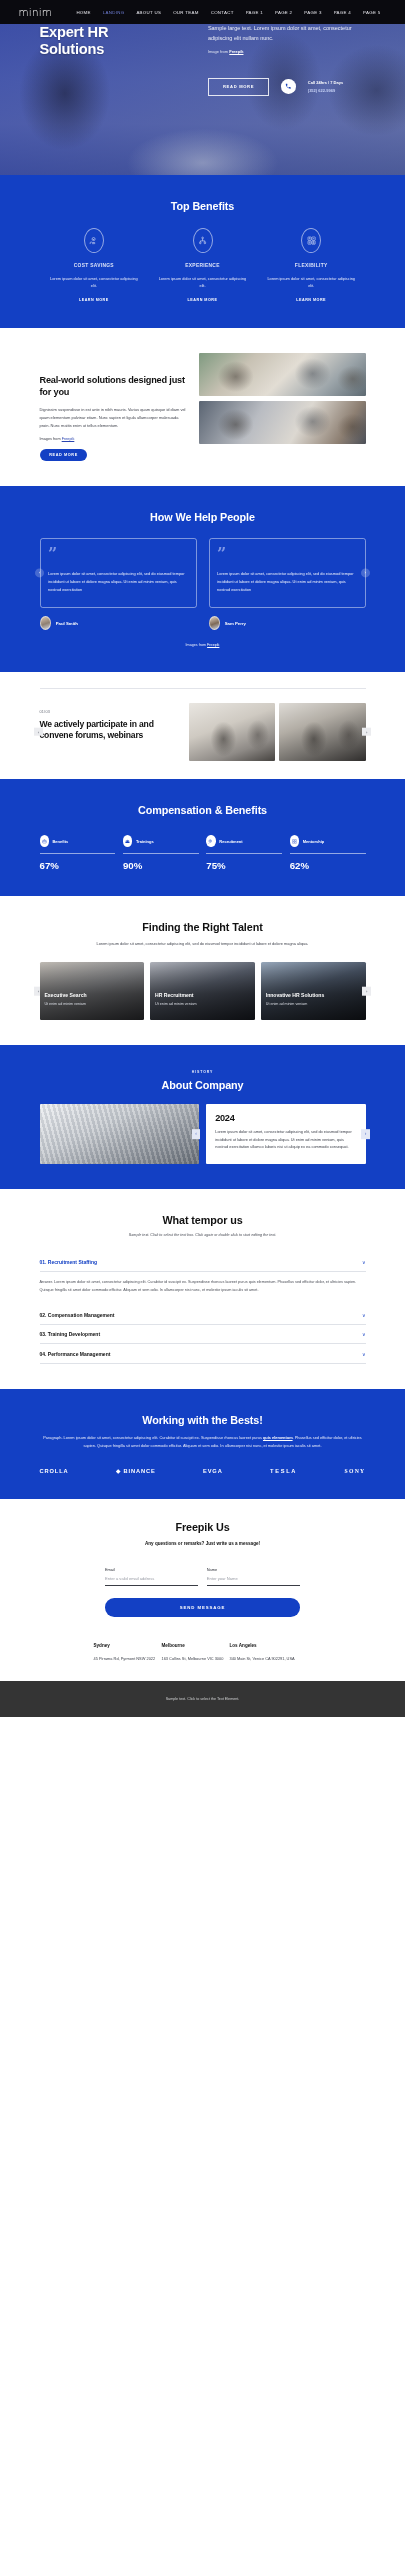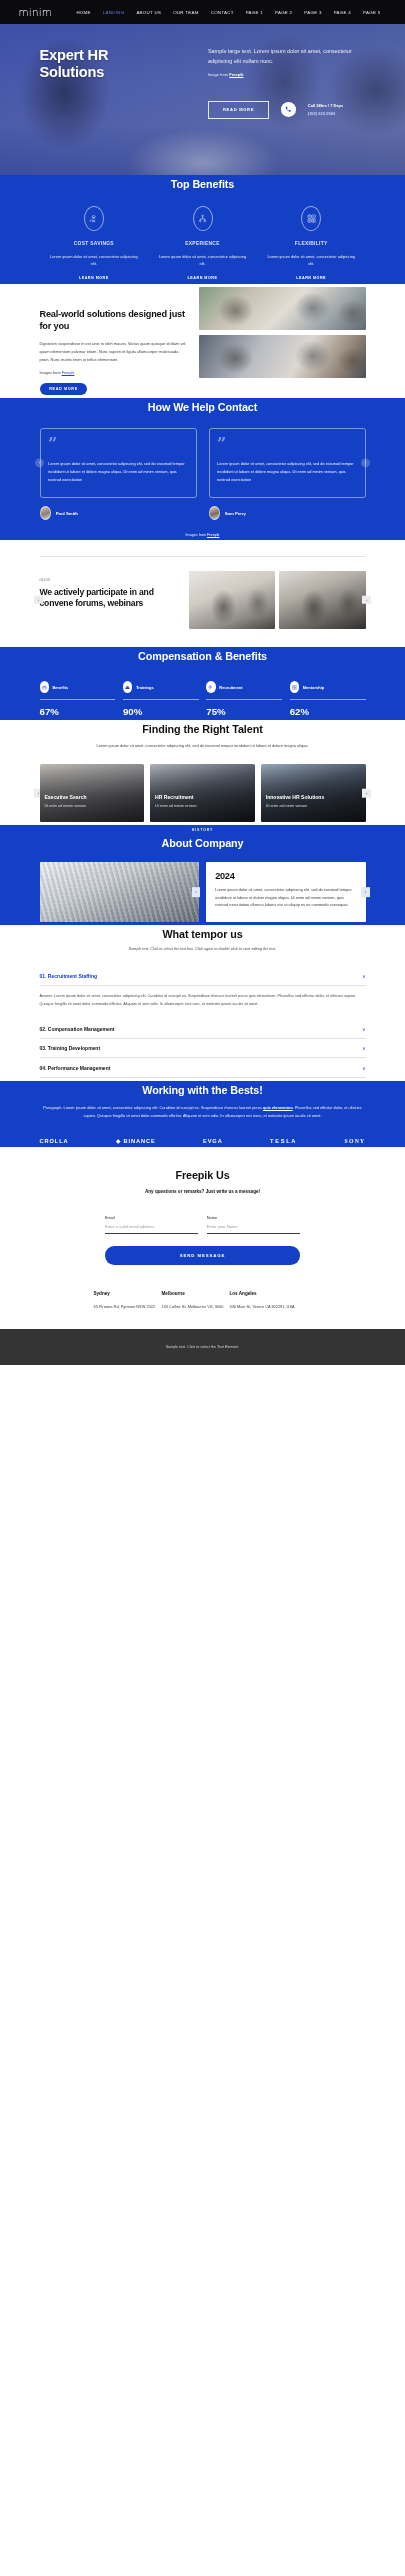--- a/index.html
+++ b/index.html
@@ -36,21 +36,21 @@
       linear-gradient(180deg, #8794b8 0%, #a9b3c9 38%, #b8bdc6 66%, #7e879b 100%);
   }
   .hero::before{
     content:""; position:absolute; inset:0;
     background:
       radial-gradient(ellipse 65px 81px at 16% 46%, rgba(20,22,40,.55), transparent 70%),
       radial-gradient(ellipse 54px 70px at 70% 38%, rgba(30,34,60,.40), transparent 70%),
       radial-gradient(ellipse 70px 65px at 93% 44%, rgba(25,30,55,.45), transparent 70%),
       radial-gradient(ellipse 108px 49px at 50% 92%, rgba(200,205,215,.5), transparent 70%);
   }
-  .hero-inner { position: relative; width: 326px; margin: 0 auto; display: flex; padding-top: 23px; }
+  .hero-inner { position: relative; width: 326px; margin: 0 auto; display: flex; }
   .hero-left { width: 50%; }
   .hero-title {
     color: #fff; font-size: 14.6px; line-height: 1.18; font-weight: 700;
     letter-spacing: -0.2px; text-shadow: 0 0.5px 1.6px rgba(0,0,0,.25);
   }
   .hero-right { width: 50%; padding-left: 5.4px; }
   .hero-sub { color: #eceef7; font-size: 5.5px; line-height: 1.75; }
   .hero-credit { color: #dfe3f1; font-size: 4px; margin-top: 5.4px; }
   .hero-credit a { color: #fff; text-decoration: underline; font-weight: 700; }
   .hero-cta { display: flex; align-items: center; gap: 12px; margin-top: 19.4px; padding-left: 5.4px;}
@@ -61,21 +61,21 @@
   }
   .phone-circle {
     width: 14.6px; height: 14.6px; border-radius: 50%; background: #fff; display: flex;
     align-items: center; justify-content: center; color: #1740b8; font-size: 7px;
   }
   .call-txt { font-size: 4px; line-height: 1.85; font-weight: 700; }
   .call-txt .l1 { color: #fff; }
   .call-txt .l2 { color: #c7d2f5; }
 
   
-  .sec { padding: 3px 0; }
+  .sec { padding: 25px 0; }
   .sec-blue { background: #1340c4; color: #fff; }
   .sec-white { background: #fff; color: #111; }
   .h2 { font-size: 10.8px; font-weight: 700; text-align: center; letter-spacing: -0.1px; }
   .h2.dark { color: #111; }
   .eyebrow { text-align: center; font-size: 3.5px; letter-spacing: 0.9px; font-weight: 700; color: #e6ebfb; }
 
   
   .benefits-grid { display: flex; gap: 0; margin-top: 16px; }
   .benefit { flex: 1; text-align: center; padding: 0 7.6px; }
   .bcircle {
@@ -354,21 +354,21 @@
       </div>
       <div class="rw-right">
         <div class="ph ph-a"></div>
         <div class="ph ph-b"></div>
       </div>
     </div>
   </div>
 
   <div class="sec sec-blue">
     <div class="inner">
-      <div class="h2">How We Help Contact</div>
+      <div class="h2">How We Help People</div>
       <div class="tgrid">
         <div class="arrow left">‹</div>
         <div class="tcard">
           <div class="qmark">”</div>
           <div class="tquote">Lorem ipsum dolor sit amet, consectetur adipiscing elit, sed do eiusmod tempor incididunt ut labore et dolore magna aliqua. Ut enim ad minim veniam, quis nostrud exercitation</div>
         </div>
         <div class="tcard">
           <div class="qmark">”</div>
           <div class="tquote">Lorem ipsum dolor sit amet, consectetur adipiscing elit, sed do eiusmod tempor incididunt ut labore et dolore magna aliqua. Ut enim ad minim veniam, quis nostrud exercitation</div>
         </div>

